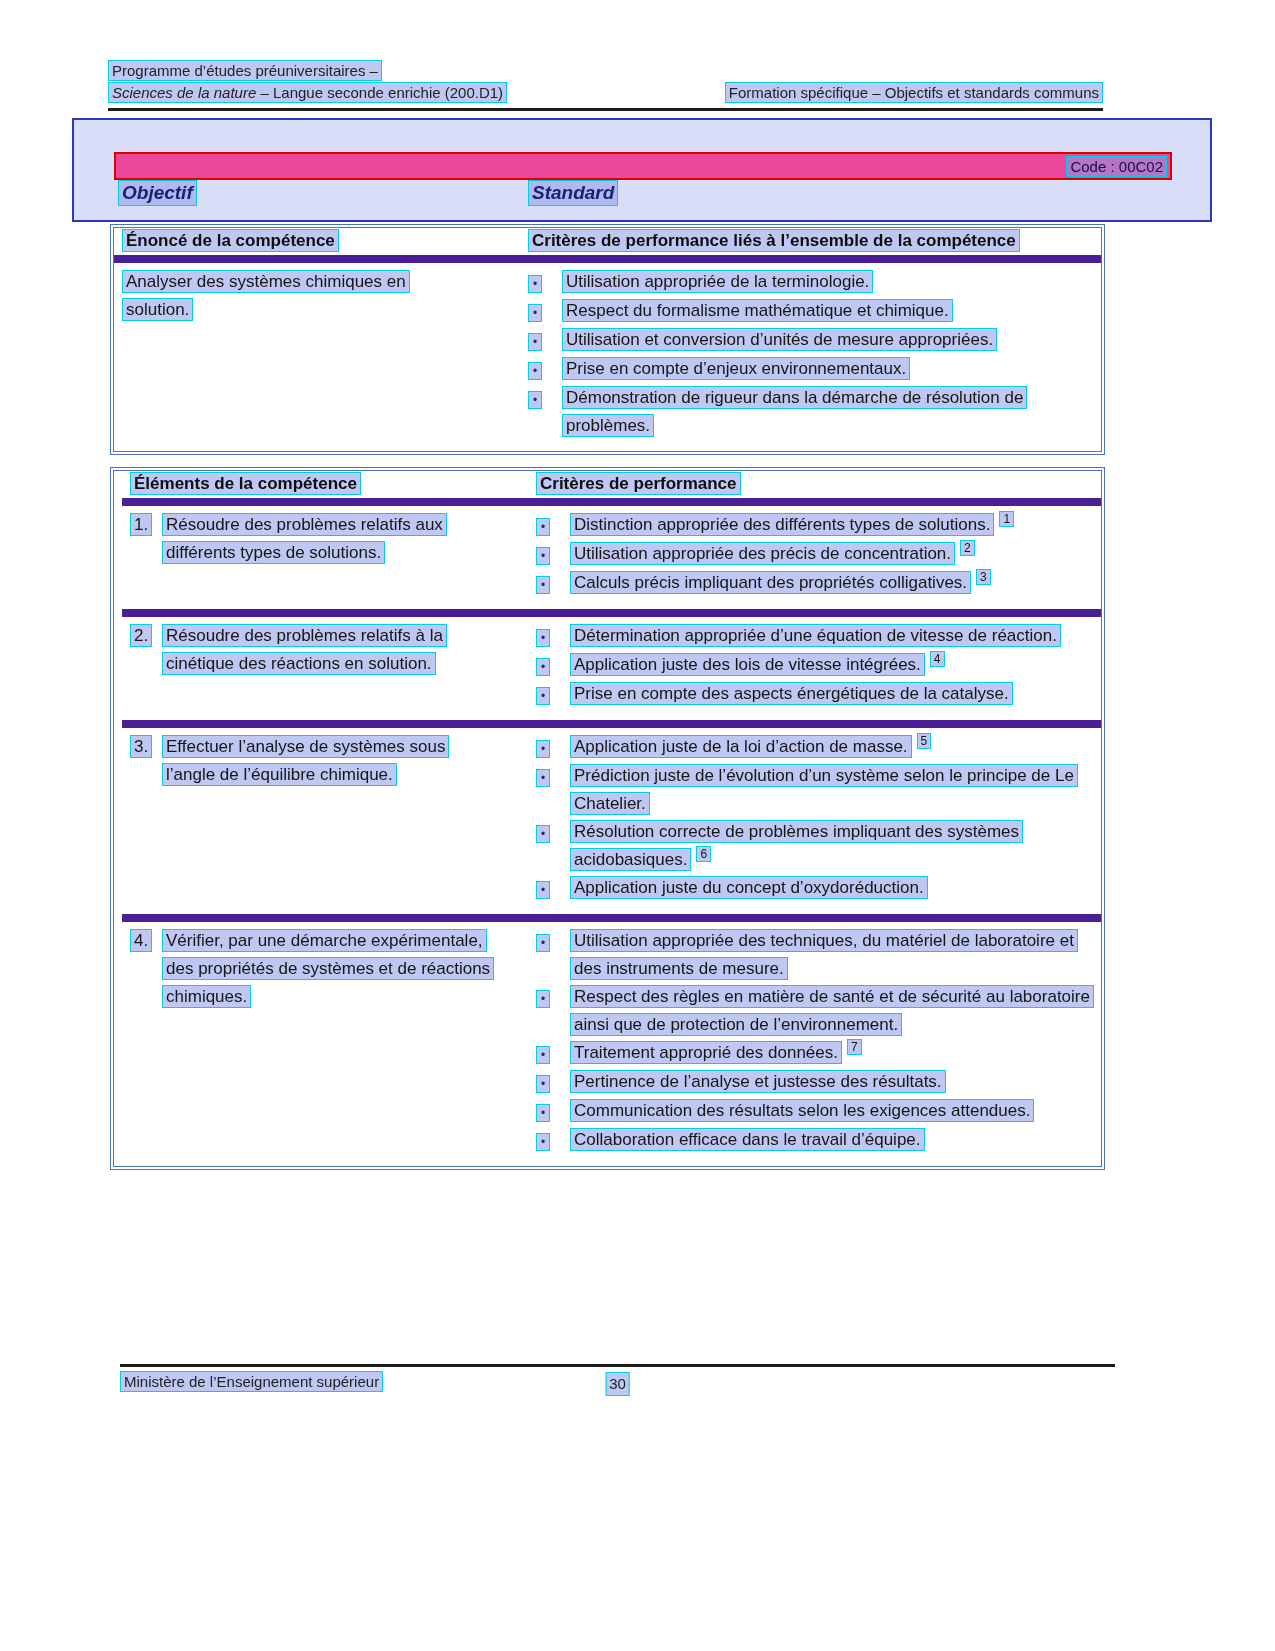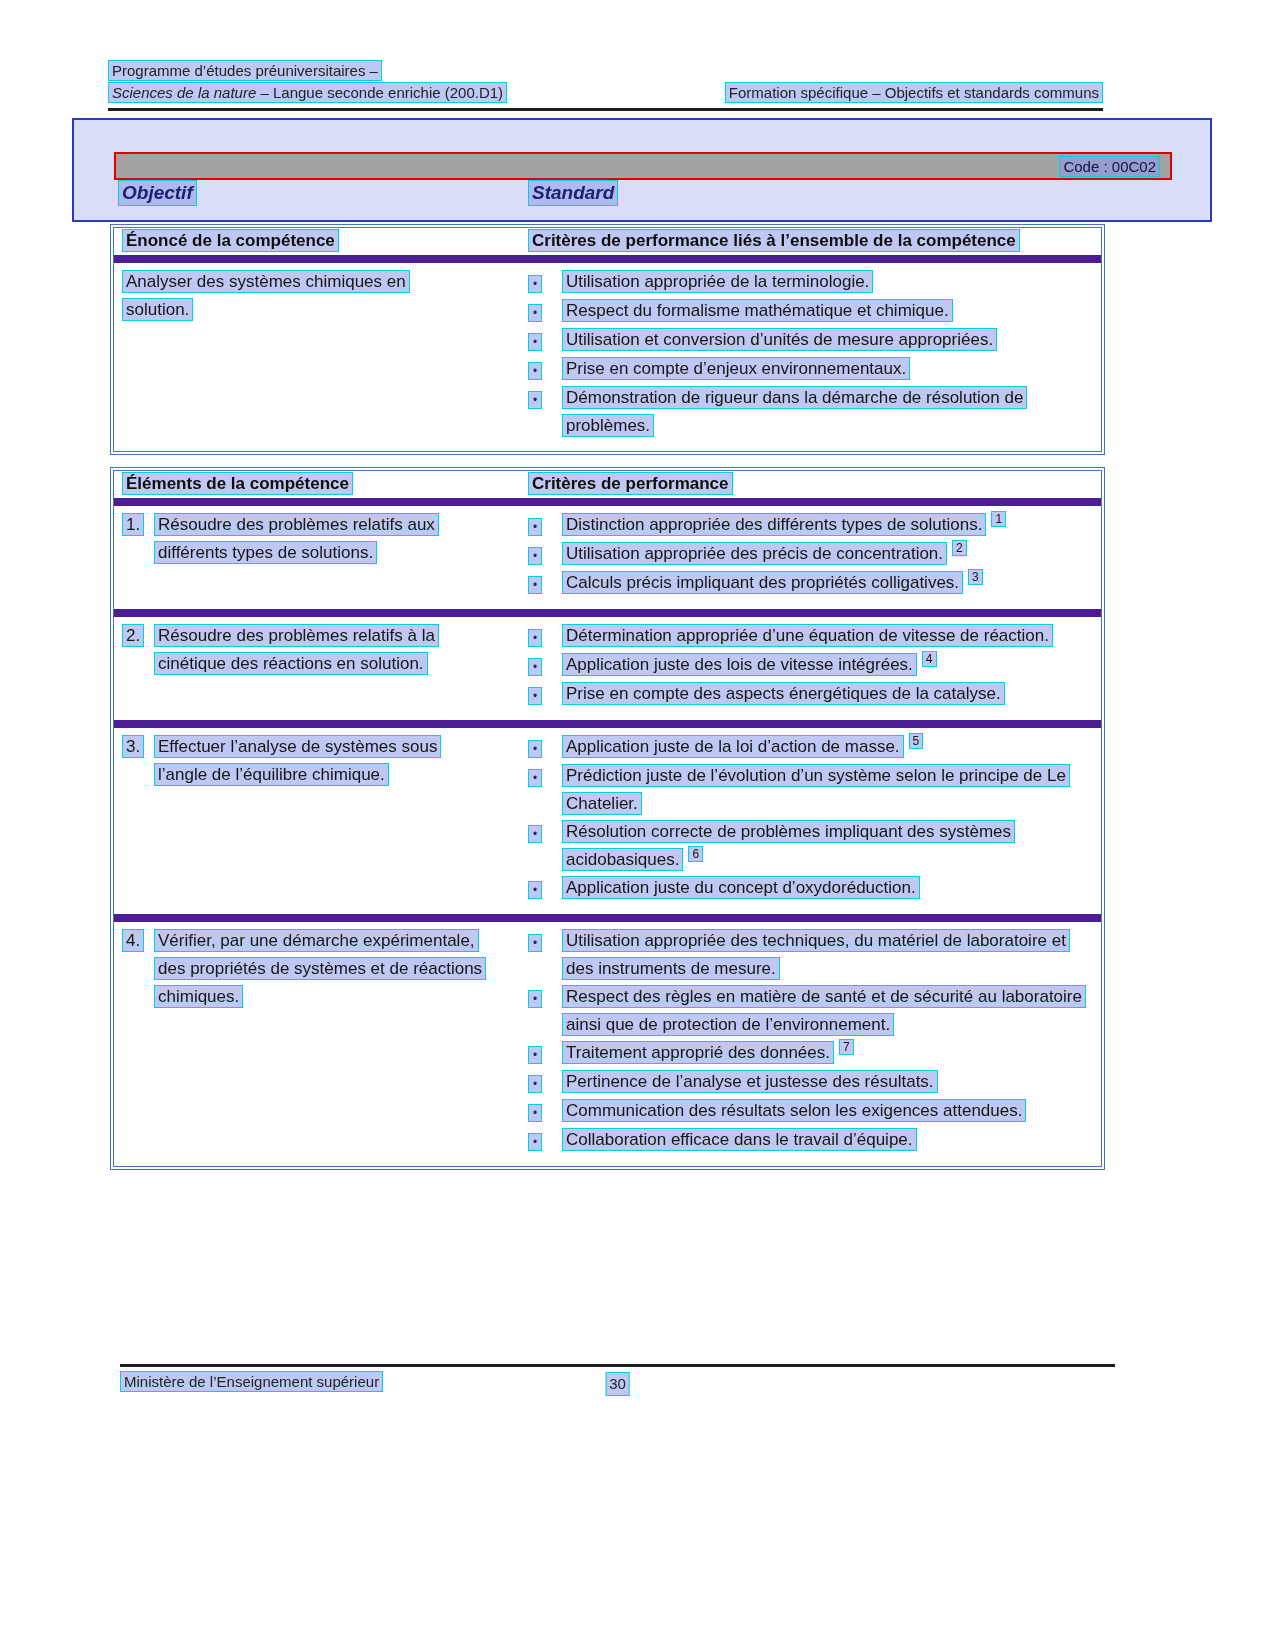--- a/index.html
+++ b/index.html
@@ -44,26 +44,26 @@
   .obj-std-box {
     position: relative;
     margin: 7px 63px 0 72px;
     height: 100px;
     background: #d9def8;
     border: 2px solid #2b38c0;
   }
   .code-bar {
     margin: 32px 38px 0 40px;
     height: 24px;
-    background: #a3a3a3;
+    background: #ec4899;
     border: 2px solid #dd0000;
     display: flex;
     align-items: center;
     justify-content: flex-end;
-    padding-right: 10px;
+    padding-right: 3px;
   }
   .code-bar .hl { font-size: 15px; color: #121250; line-height: 17px; }
   .obj-std-row { position: relative; height: 32px; }
   .obj-std-row .label {
     position: absolute;
     font-size: 19px;
     font-weight: bold;
     font-style: italic;
     color: #1e2070;
   }
@@ -71,21 +71,21 @@
   .obj-std-row .label.standard { left: 454px; }
 
   
   .doc-table {
     margin: 2px 64px 0 110px;
     width: 995px;
     border: 4px double #4a73c4;
     box-sizing: border-box;
     font-size: 17px;
   }
-  .doc-table.spaced { margin-top: 12px; }
+  .doc-table.spaced { margin-top: 12px; padding-left: 8px; }
   .t-row { display: flex; border-top: 8px solid #4c1d95; }
   .t-row:first-child { border-top: none; }
   .cell-l { width: 402px; box-sizing: border-box; padding: 5px 10px 11px 8px; }
   .cell-r { flex: 1; box-sizing: border-box; padding: 5px 8px 11px 12px; }
   .t-head .cell-l, .t-head .cell-r { padding: 3px 8px 4px 8px; }
   .t-head .cell-r { padding-left: 12px; }
   .th { font-weight: bold; color: #0e0e0e; }
 
   .wrap-l { display: block; max-width: 336px; line-height: 28px; }
   .elem { display: flex; line-height: 28px; }

